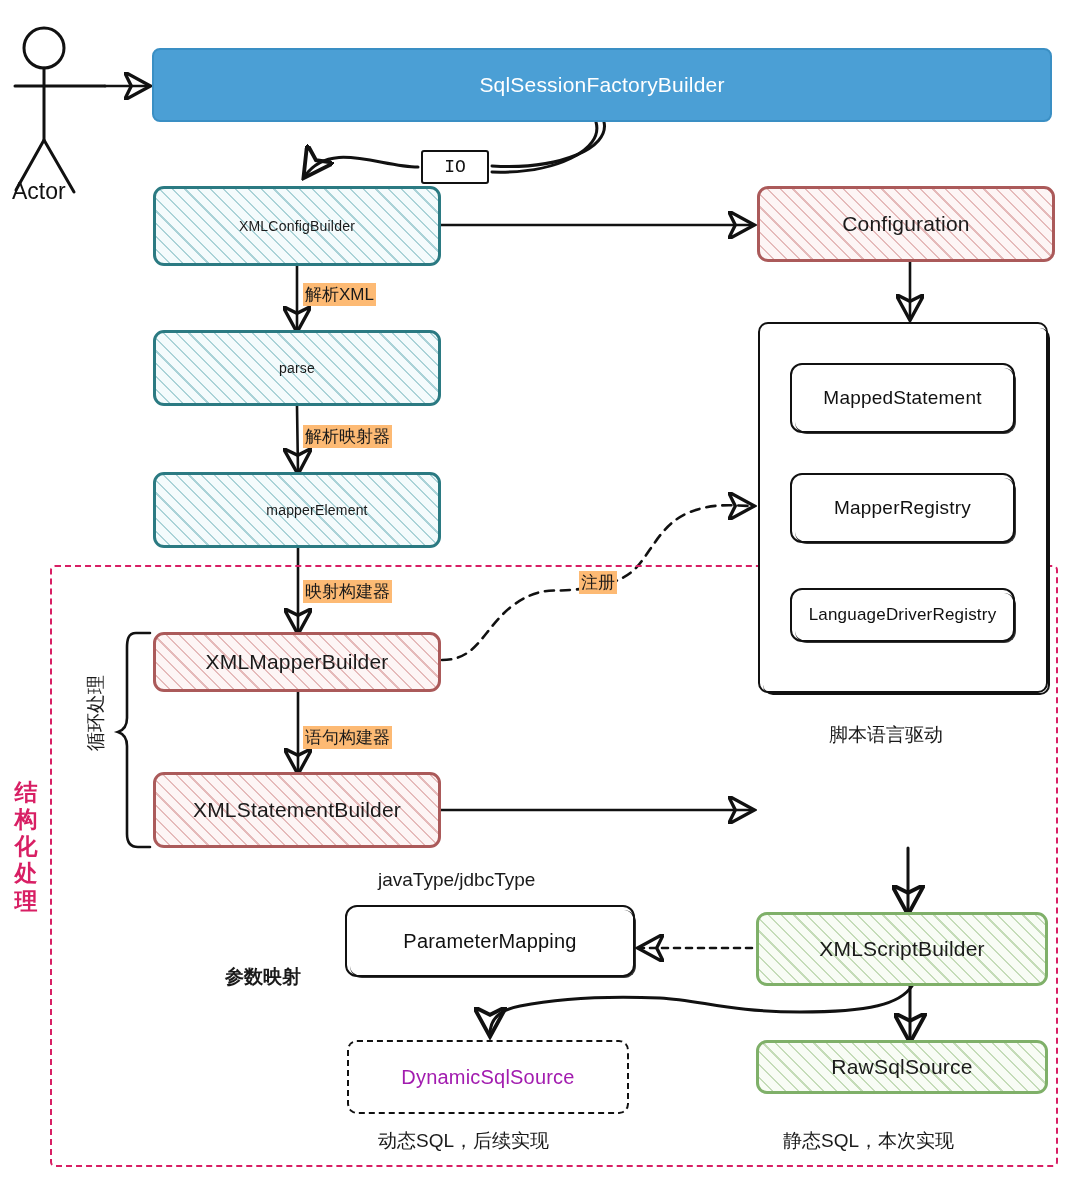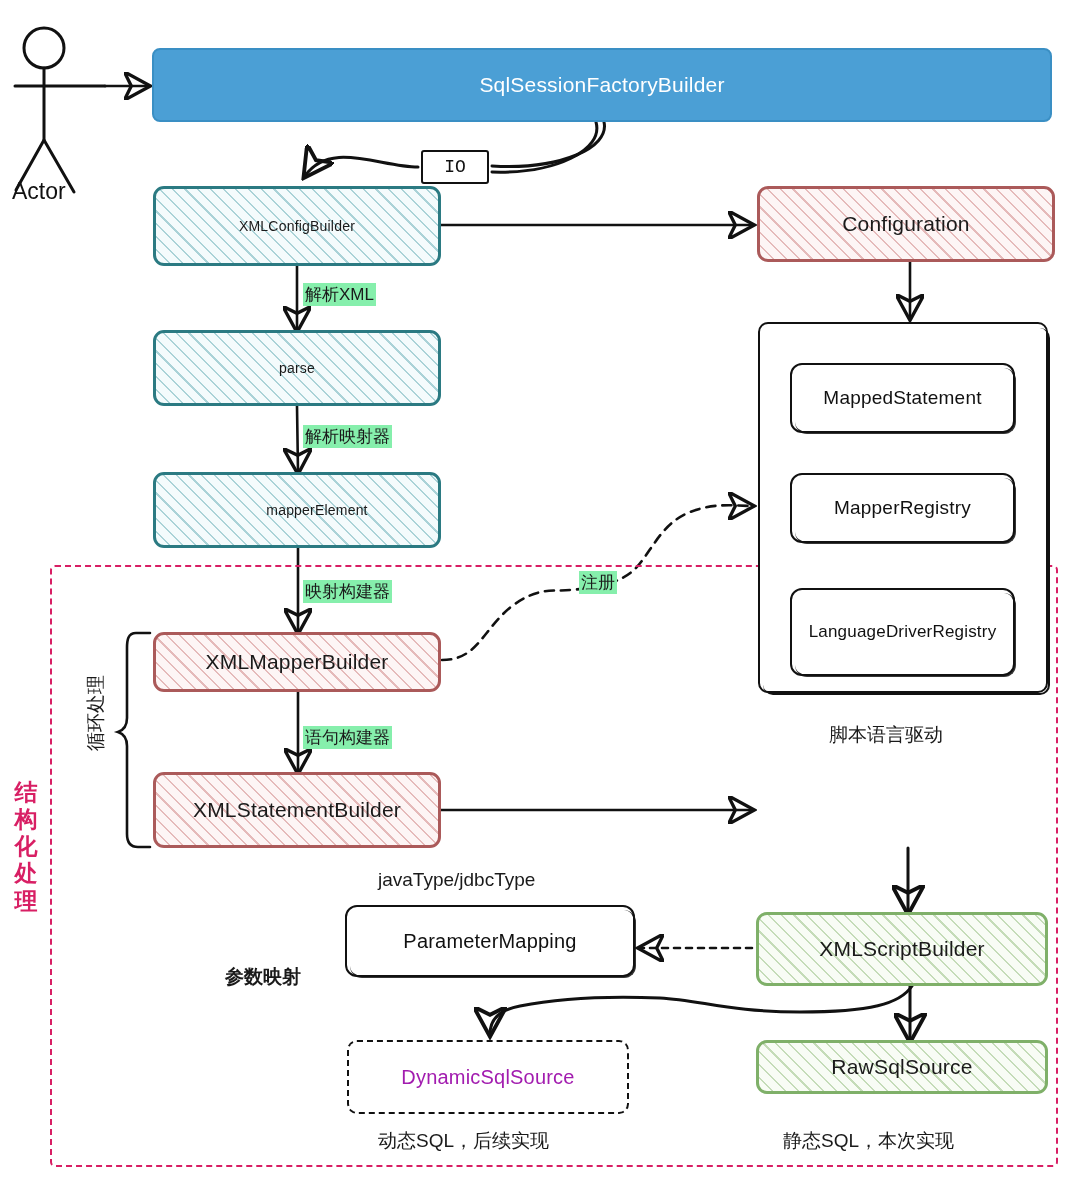--- a/index.html
+++ b/index.html
@@ -140,21 +140,21 @@
   }
 
   
   .lbl {
     position: absolute;
     font-family: "Liberation Sans", sans-serif;
     color: #1a1a1a;
     white-space: nowrap;
     z-index: 7;
   }
-  .lbl-edge { font-size: 17px; background: #86efac; padding: 0 2px; }
+  .lbl-edge { font-size: 17px; background: #fdba74; padding: 0 2px; }
   .lbl-cap  { font-size: 19px; }
   .lbl-bold { font-size: 19px; font-weight: bold; }
   .lbl-pink {
     color: #d81f64;
     font-size: 23px;
     font-weight: bold;
     line-height: 1.18;
     text-align: center;
     width: 28px;
   }
@@ -291,21 +291,21 @@
   <div class="box-container" style="left:758px; top:322px; width:290px; height:371px;"></div>
 
   <div class="node box-plain" style="left:790px; top:363px; width:225px; height:70px; font-size:19px;">
     <span class="node-label">MappedStatement</span>
   </div>
 
   <div class="node box-plain" style="left:790px; top:473px; width:225px; height:70px; font-size:19px;">
     <span class="node-label">MapperRegistry</span>
   </div>
 
-  <div class="node box-plain" style="left:790px; top:588px; width:225px; height:88px; font-size:17px;">
+  <div class="node box-plain" style="left:790px; top:588px; width:225px; height:54px; font-size:17px;">
     <span class="node-label">LanguageDriverRegistry</span>
   </div>
 
 
   <div class="node box-hatch box-green" style="left:756px; top:912px; width:292px; height:74px;">
     <span class="node-label">XMLScriptBuilder</span>
   </div>
 
   <div class="node box-plain" style="left:345px; top:905px; width:290px; height:72px;">
     <span class="node-label">ParameterMapping</span>

